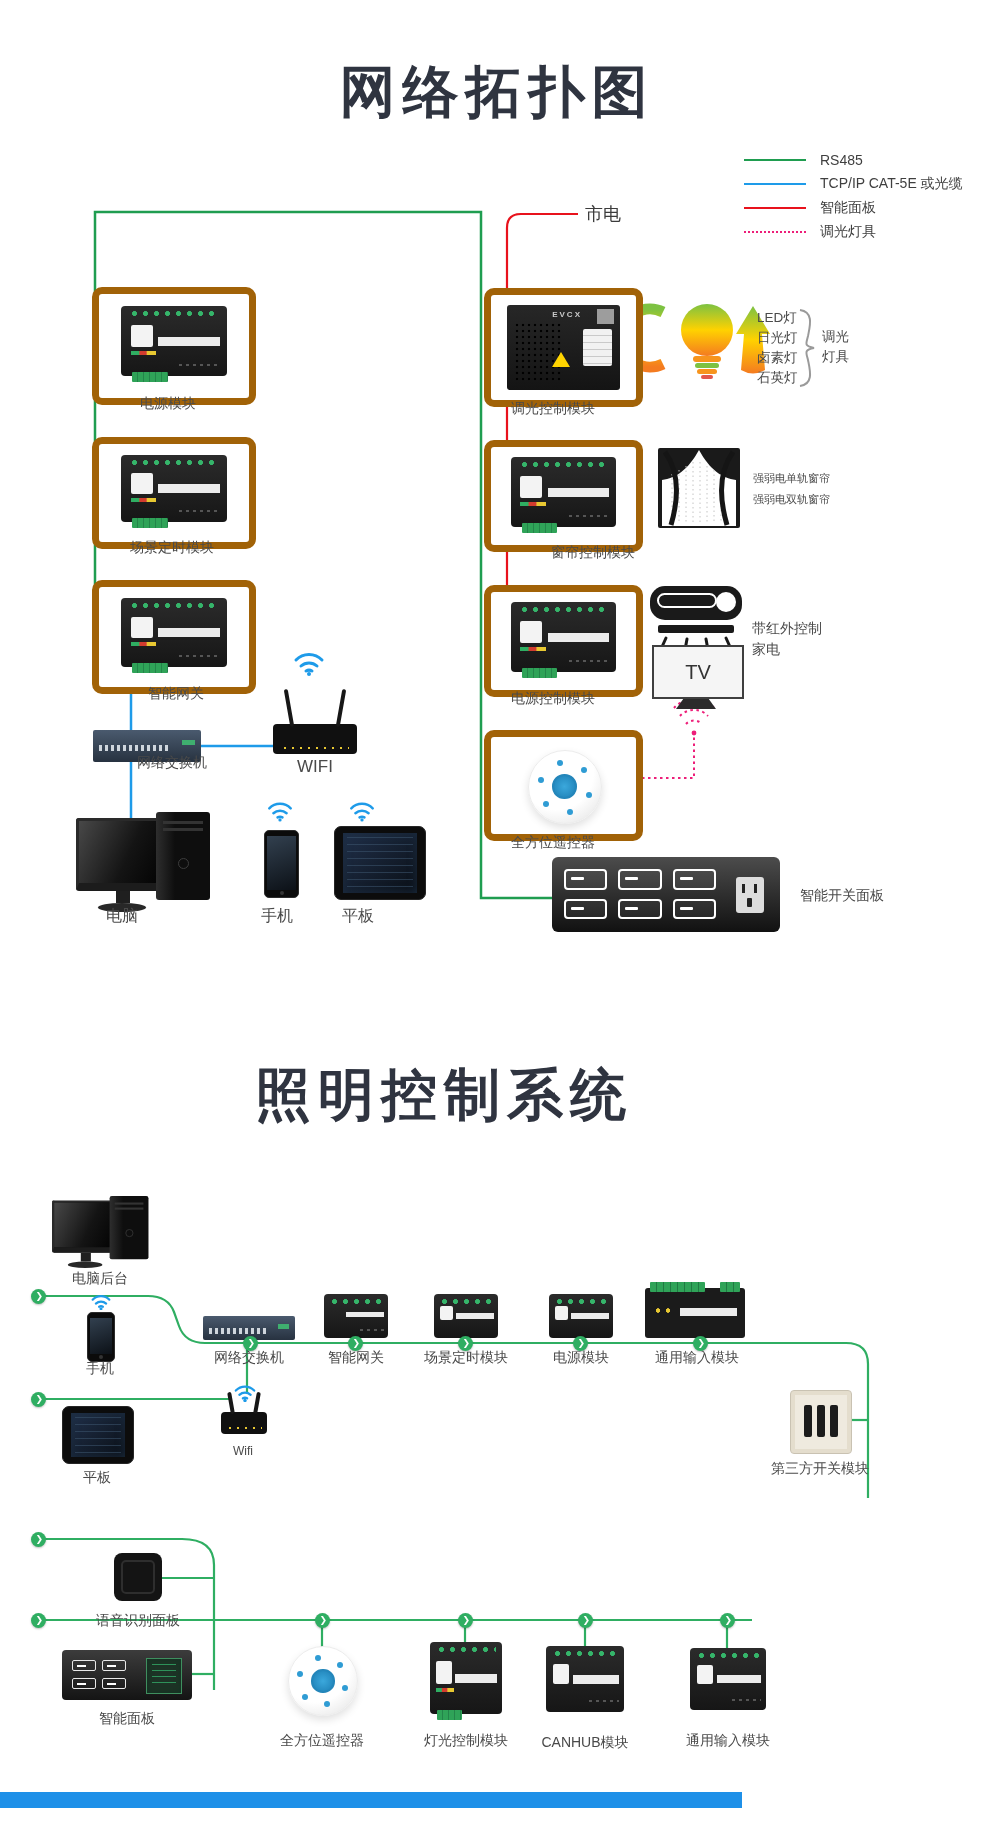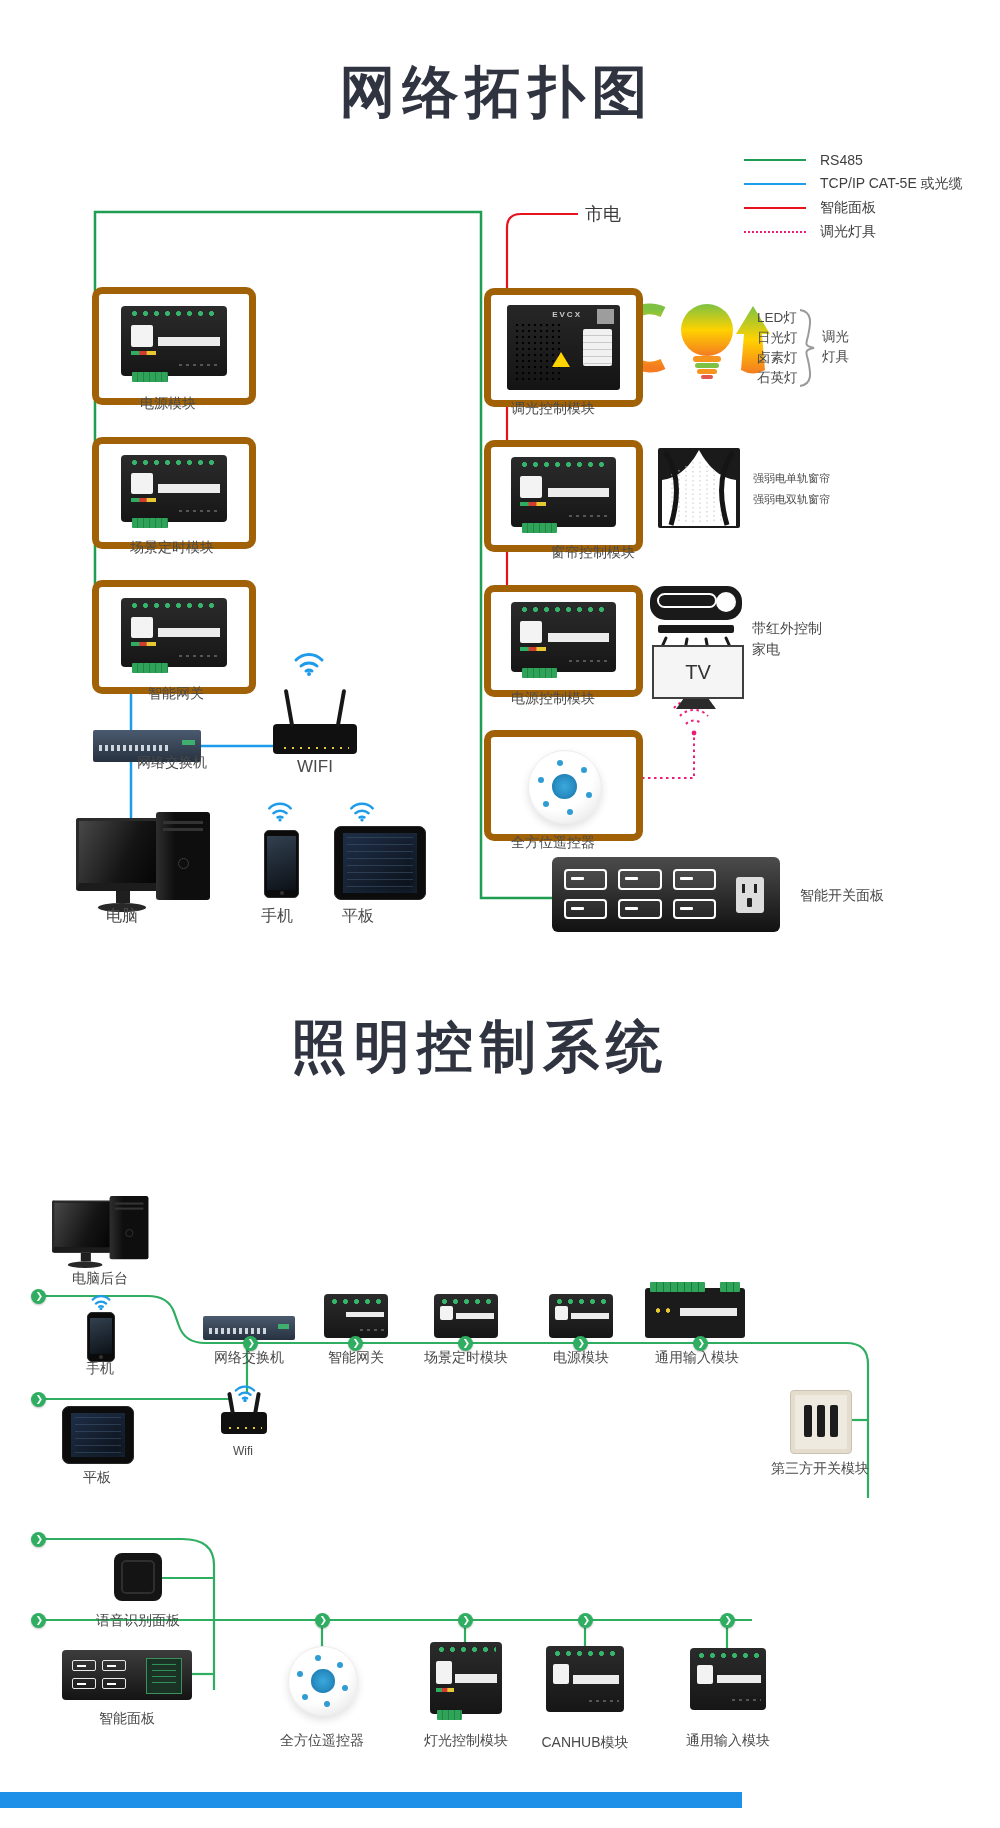--- a/index.html
+++ b/index.html
@@ -407,21 +407,21 @@
         <div class="pbtn"></div>
         <div class="pbtn"></div>
       <div class="pbtn"></div>
         <div class="pbtn"></div>
         <div class="pbtn"></div>
     </div>
     <div class="socket"></div>
   </div>
   <div class="lbl" style="left:842px;top:887px;">智能开关面板</div>
 
-  <div class="title" style="left:444px;top:1010px;margin-left:36px;">照明控制系统</div>
+  <div class="title" style="left:444px;top:1058px;">照明控制系统</div>
 
   <div class="pcwrap" style="left:52px;top:1196px;transform:scale(0.72);transform-origin:0 0;">
     <div class="mon"></div>
       <div class="neck"></div>
       <div class="pbase"></div>
       <div class="tower"></div>
   </div>
   <div class="lbl" style="left:100px;top:1270px;">电脑后台</div>
 
   <svg class="arcs" style="left:90px;top:1292px;" width="22" height="18" viewBox="0 0 34 28">

